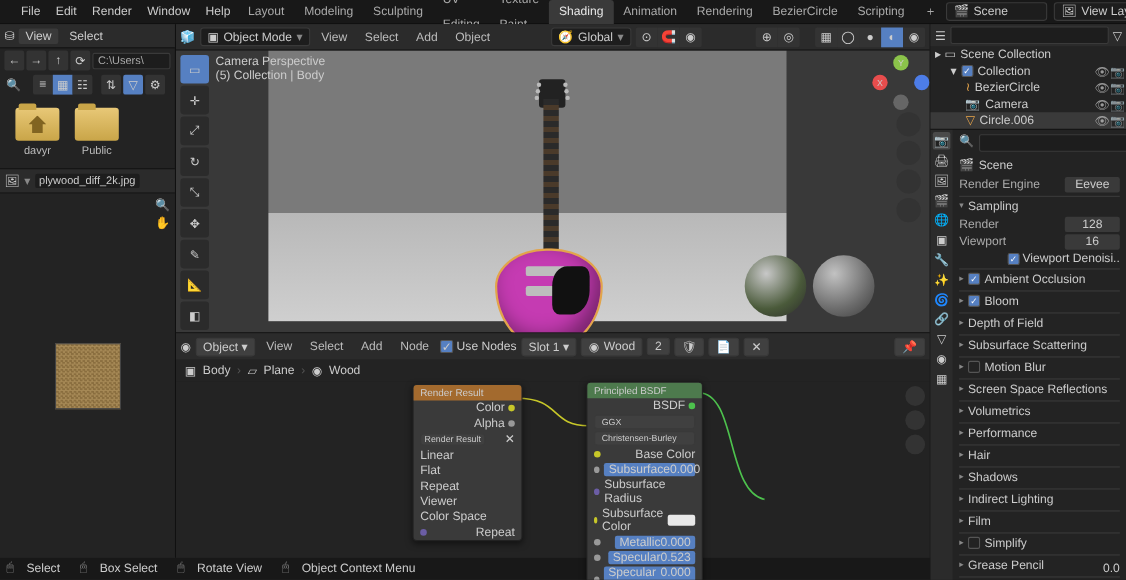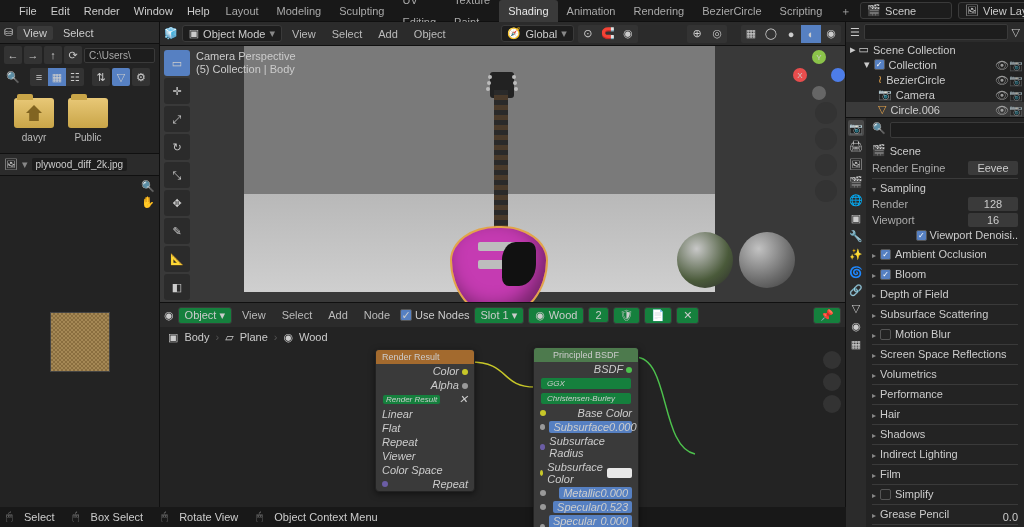--- a/index.html
+++ b/index.html
@@ -80,29 +80,29 @@
 .g-neck { position:absolute; top:18px; left:44px; width:14px; height:160px; background:repeating-linear-gradient(#2a2a2a 0 5px,#4a3a2a 5px 10px);} 
 .g-head { position:absolute; top:0; left:40px; width:24px; height:26px; background:#222; border-radius:3px;} 
 .g-pick { position:absolute; top:170px; left:52px; width:34px; height:44px; background:#111; border-radius:40% 20% 50% 20%;}
 .g-pu { position:absolute; left:28px; width:42px; height:9px; background:#bdbdbd; border-radius:2px;}
 .g-pu.a{top:170px;} .g-pu.b{top:188px;}
 .g-tun { position:absolute; width:4px; height:4px; background:#bbb; border-radius:50%;}
 
 
 .shader { height:205px; display:flex; flex-direction:column; border-top:1px solid #101010; background:#232323;}
 .sh-hdr { display:flex; align-items:center; gap:4px; padding:2px 4px; background:#2b2b2b; height:24px;}
-.chip { background:#15803d; border:1px solid #3a3a3a; border-radius:3px; padding:1px 6px;}
+.chip { background:#404040; border:1px solid #3a3a3a; border-radius:3px; padding:1px 6px;}
 .chkbox { width:12px; height:12px; border:1px solid #555; background:#5680c2; border-radius:2px; display:inline-flex; align-items:center; justify-content:center; margin-right:3px;}
 .sh-bc { display:flex; align-items:center; gap:6px; padding:2px 8px; background:#232323; height:20px; font-size:10px; color:#aaa;}
 .sh-bc .sep { color:#555;}
 .sh-area { flex:1; position:relative; background:#232323;}
 .sh-tools { position:absolute; right:4px; top:4px; display:flex; flex-direction:column; gap:4px;}
 .node { position:absolute; background:#3a3a3a; border:1px solid #222; border-radius:4px; font-size:9px; box-shadow:0 2px 6px rgba(0,0,0,.5);}
 .node .nh { padding:2px 6px; border-radius:3px 3px 0 0; font-size:9px;}
-.node .nr { padding:1px 6px; display:flex; align-items:center; justify-content:space-between; gap:4px;font-style:italic;}
+.node .nr { padding:1px 6px; display:flex; align-items:center; justify-content:space-between; gap:4px;}
 .node .sock { width:6px; height:6px; border-radius:50%; display:inline-block;}
 .sock.c{background:#c7c729;} .sock.g{background:#999;} .sock.v{background:#6b5da5;} .sock.s{background:#4dc14d;}
 .slider { background:#5680c2; color:#fff; border-radius:2px; padding:0 4px; font-size:8px; display:flex; justify-content:space-between; min-width:70px;}
 .swatch { width:46px; height:10px; border-radius:2px;}
 .link { position:absolute; pointer-events:none;}
 
 
 .outliner { height:100px; background:#232323; border-bottom:1px solid #101010;}
 .out-hdr { display:flex; align-items:center; padding:2px 4px; height:20px; background:#2b2b2b; gap:4px;}
 .out-search { flex:1; background:#1d1d1d; border:1px solid #3a3a3a; border-radius:2px; height:16px;}
@@ -117,21 +117,21 @@
 .ptab { width:16px; height:16px; border-radius:2px; display:flex; align-items:center; justify-content:center;}
 .ptab.active { background:#4a4a4a;}
 .prop-body { flex:1; padding:4px 6px; overflow:hidden;}
 .prop-search { display:flex; gap:4px; margin-bottom:4px;}
 .prop-search input { flex:1; background:#1d1d1d; border:1px solid #3a3a3a; border-radius:2px; height:16px; padding:0 4px; color:#ccc; outline:none;}
 .scene-row { display:flex; align-items:center; gap:4px; padding:2px 0;}
 .field-row { display:flex; align-items:center; justify-content:space-between; margin:2px 0; font-size:10px;}
 .field-row .lbl { color:#aaa;}
 .field-row .val { background:#3a3a3a; border-radius:2px; padding:1px 6px; min-width:50px; text-align:center;}
 .panel { border-top:1px solid #3a3a3a; margin-top:3px; padding-top:2px;}
-.panel-h { display:flex; align-items:flex-end; gap:4px; font-size:10px; padding:1px 0;}
+.panel-h { display:flex; align-items:flex-start; gap:4px; font-size:10px; padding:1px 0;}
 .panel-h.open::before { content:"▾"; font-size:8px; color:#888;}
 .panel-h.closed::before { content:"▸"; font-size:8px; color:#888;}
 .chk { width:11px; height:11px; border:1px solid #555; border-radius:2px; display:inline-flex; align-items:center; justify-content:center;}
 .chk.on { background:#5680c2;}
 .chk.on::after{content:"✓"; font-size:8px; color:#fff;}
 
 
 .status { height:20px; background:#181818; display:flex; align-items:center; padding:0 6px; gap:18px; font-size:10px; color:#aaa;}
 .status .s-item { display:flex; align-items:center; gap:4px;}
 .st-ico { width:14px; height:14px; opacity:.7;}
@@ -390,21 +390,21 @@
           <div class="nr">
               <span>Color Space</span>
             </div>
           <div class="nr">
               <span class="sock v"></span>
               <span>Repeat</span>
             </div>
         </div>
 
         <div class="node" style="left:373px;top:0px;width:106px;">
-          <div class="nh" style="background:#4d7a4d;text-align:center;">Principled BSDF</div>
+          <div class="nh" style="background:#4d7a4d;">Principled BSDF</div>
           <div class="nr">
               <span></span>
               <span><span>BSDF</span> <span class="sock s"></span></span>
             </div>
           <div class="nr">
               <span class="chip" style="font-size:8px;width:100%;">GGX</span>
             </div>
           <div class="nr">
               <span class="chip" style="font-size:8px;width:100%;">Christensen-Burley</span>
             </div>

